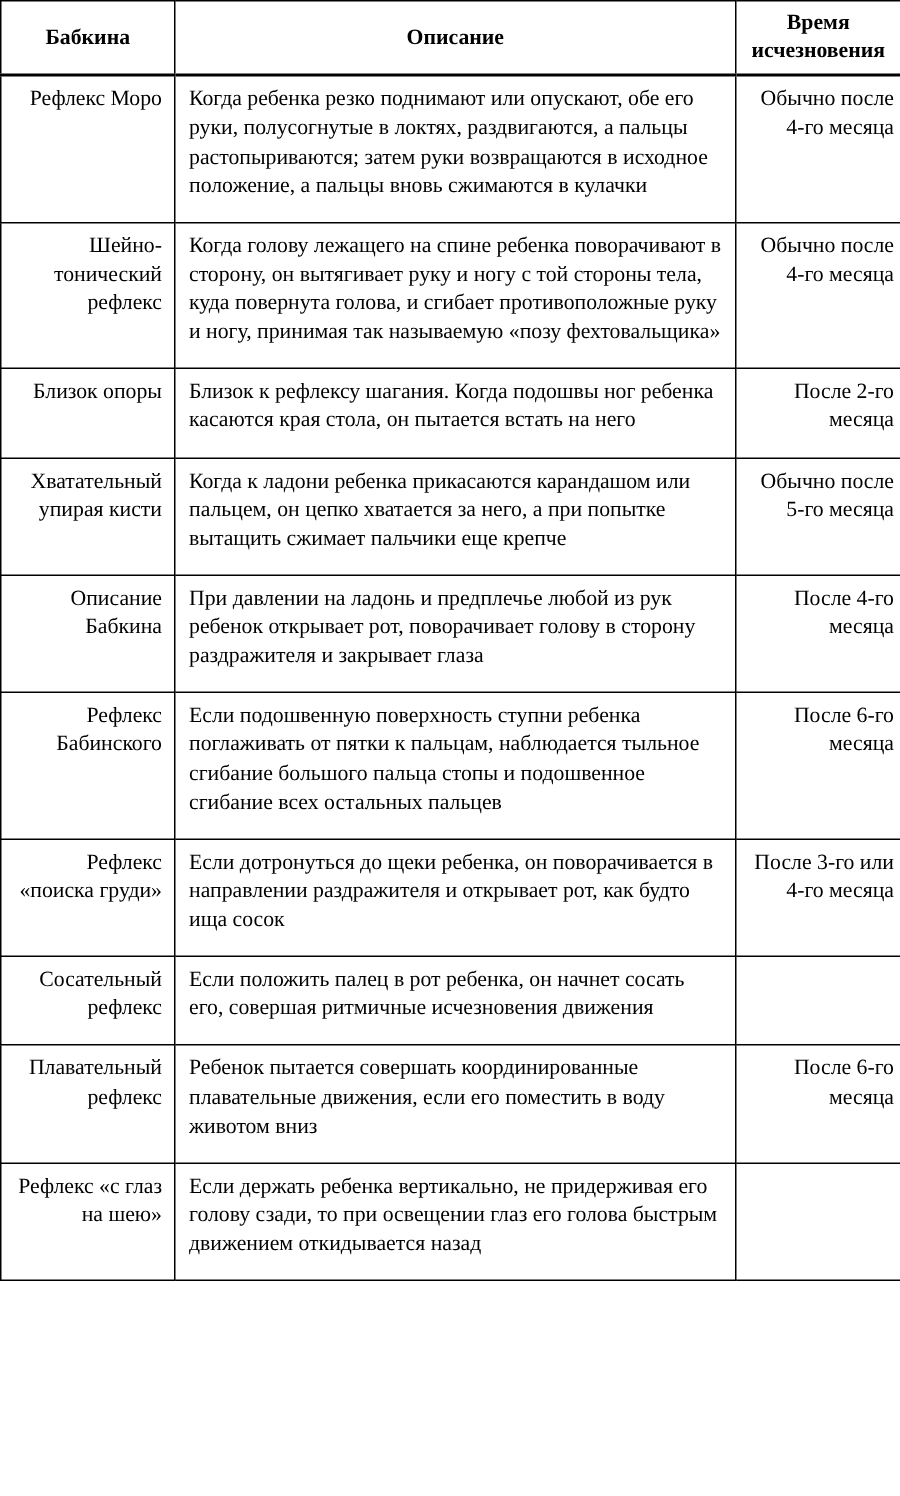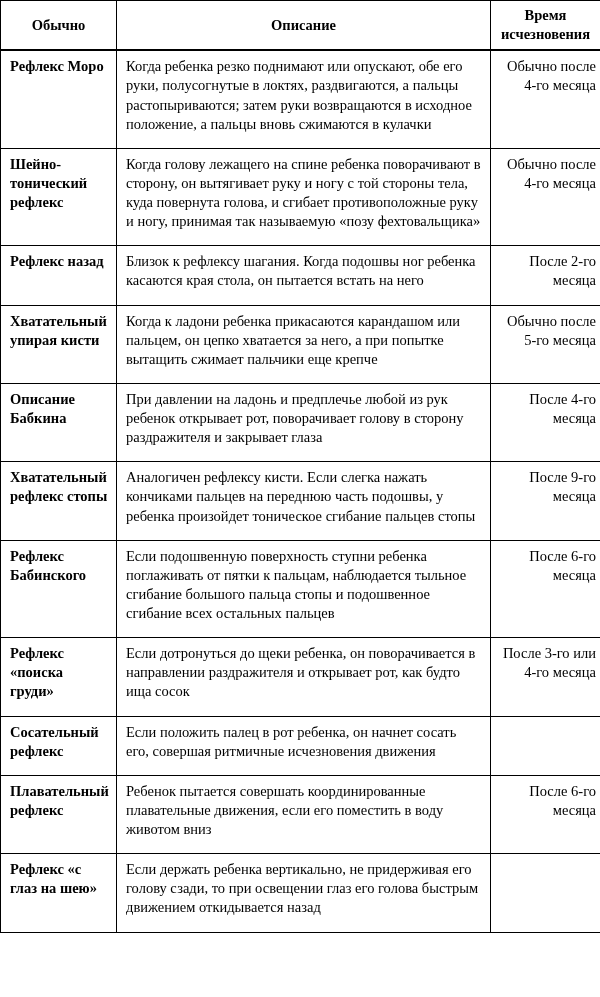--- a/index.html
+++ b/index.html
@@ -39,81 +39,77 @@
     border-bottom-width: 2px;
     height: 38px;
   }
 
   table.reflex-table tbody td {
     padding: 6px 8px 14px 9px;
     text-align: left;
   }
 
   table.reflex-table td.reflex {
-    font-weight: bold;
+    font-weight: normal;
+    text-align: right;
   }
   table.reflex-table td.time {
     padding-left: 10px;
     padding-right: 4px;
     text-align: right;
   }
 </style>
 </head>
 <body>
 
 <table class="reflex-table">
   <colgroup>
     <col class="c-reflex">
     <col class="c-desc">
     <col class="c-time">
   </colgroup>
   <thead>
     <tr>
-      <th>Обычно</th>
+      <th>Бабкина</th>
       <th>Описание</th>
       <th>Время исчезновения</th>
     </tr>
   </thead>
   <tbody id="rows">
   <tr>
     <td class="reflex">Рефлекс Моро</td>
     <td class="desc">Когда ребенка резко поднимают или опускают, обе его руки, полусогнутые в локтях, раздвигаются, а пальцы растопыриваются; затем руки возвращаются в исходное положение, а пальцы вновь сжимаются в кулачки</td>
     <td class="time">Обычно после 4-го месяца</td>
   </tr>
 
   <tr>
     <td class="reflex">Шейно-тонический рефлекс</td>
     <td class="desc">Когда голову лежащего на спине ребенка поворачивают в сторону, он вытягивает руку и ногу с той стороны тела, куда повернута голова, и сгибает противоположные руку и ногу, принимая так называемую «позу фехтовальщика»</td>
     <td class="time">Обычно после 4-го месяца</td>
   </tr>
 
 
   <tr>
-    <td class="reflex">Рефлекс назад</td>
+    <td class="reflex">Близок опоры</td>
     <td class="desc">Близок к рефлексу шагания. Когда подошвы ног ребенка касаются края стола, он пытается встать на него</td>
     <td class="time">После 2-го месяца</td>
   </tr>
 
   <tr>
     <td class="reflex">Хватательный упирая кисти</td>
     <td class="desc">Когда к ладони ребенка прикасаются карандашом или пальцем, он цепко хватается за него, а при попытке вытащить сжимает пальчики еще крепче</td>
     <td class="time">Обычно после 5-го месяца</td>
   </tr>
 
   <tr>
     <td class="reflex">Описание Бабкина</td>
     <td class="desc">При давлении на ладонь и предплечье любой из рук ребенок открывает рот, поворачивает голову в сторону раздражителя и закрывает глаза</td>
     <td class="time">После 4-го месяца</td>
   </tr>
 
-  <tr>
-    <td class="reflex">Хватательный рефлекс стопы</td>
-    <td class="desc">Аналогичен рефлексу кисти. Если слегка нажать кончиками пальцев на переднюю часть подошвы, у ребенка произойдет тоническое сгибание пальцев стопы</td>
-    <td class="time">После 9-го месяца</td>
-  </tr>
 
   <tr>
     <td class="reflex">Рефлекс Бабинского</td>
     <td class="desc">Если подошвенную поверхность ступни ребенка поглаживать от пятки к пальцам, наблюдается тыльное сгибание большого пальца стопы и подошвенное сгибание всех остальных пальцев</td>
     <td class="time">После 6-го месяца</td>
   </tr>
 
   <tr>
     <td class="reflex">Рефлекс «поиска груди»</td>
     <td class="desc">Если дотронуться до щеки ребенка, он поворачивается в направлении раздражителя и открывает рот, как будто ища сосок</td>

